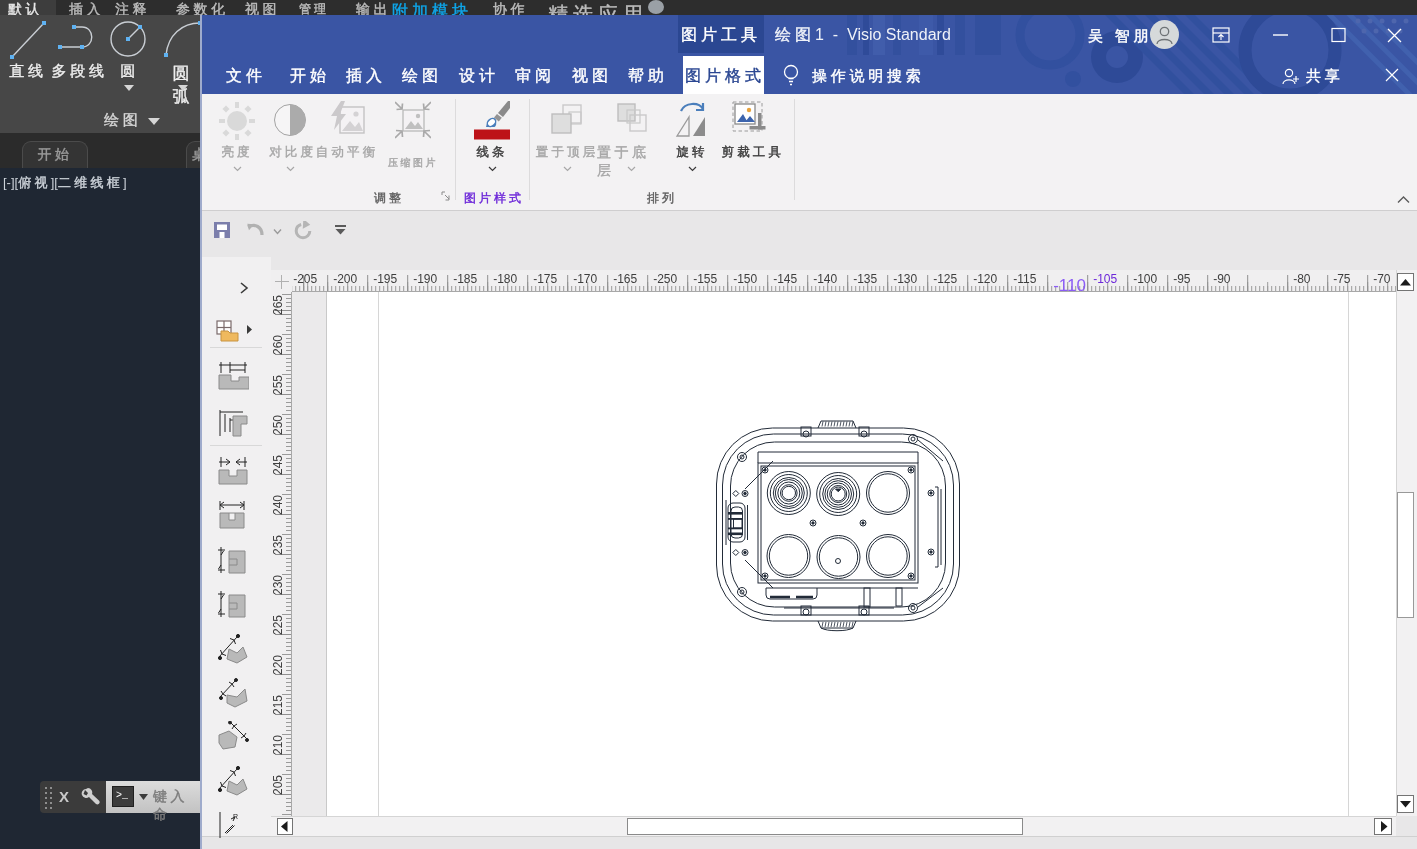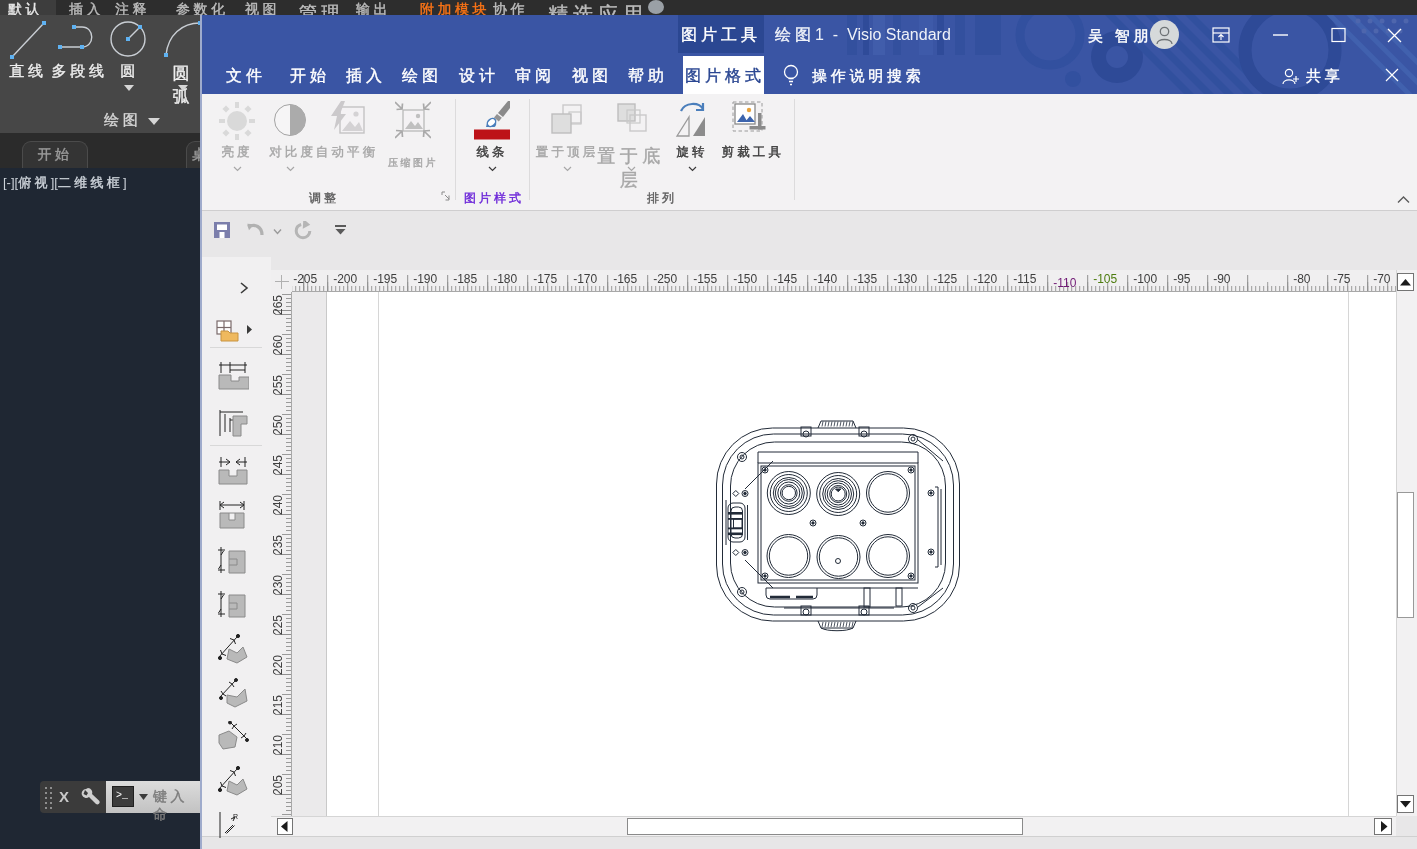--- a/index.html
+++ b/index.html
@@ -8,23 +8,23 @@
 svg{display:block}
 </style></head><body>
 
 <div class="a" style="left:0;top:0;width:1417px;height:15px;background:#2d2d2d;overflow:hidden">
 <div class="a" style="left:0;top:0;width:56px;height:15px;background:#3d3d3d"></div>
 <span class="a cj" style="left:8px;top:1px;font-size:14px;color:#e8e8e8">默认</span>
 <span class="a cj" style="left:69px;top:1px;font-size:14px;color:#bdbdbd">插入</span>
 <span class="a cj" style="left:115px;top:1px;font-size:14px;color:#bdbdbd">注释</span>
 <span class="a cj" style="left:176px;top:1px;font-size:14px;color:#bdbdbd">参数化</span>
 <span class="a cj" style="left:245px;top:1px;font-size:14px;color:#bdbdbd">视图</span>
-<span class="a cj" style="left:299px;top:1px;font-size:18px;color:#bdbdbd">管理</span>
+<span class="a cj" style="left:299px;top:1px;font-size:12px;color:#bdbdbd">管理</span>
 <span class="a cj" style="left:356px;top:1px;font-size:14px;color:#bdbdbd">输出</span>
-<span class="a cj" style="left:420px;top:1px;font-size:14px;color:#f97316">附加模块</span>
+<span class="a cj" style="left:392px;top:1px;font-size:16px;color:#0ea5e9">附加模块</span>
 <span class="a cj" style="left:493px;top:1px;font-size:14px;color:#bdbdbd">协作</span>
 <span class="a cj" style="left:548px;top:1px;font-size:20px;color:#bdbdbd">精选应用</span>
 <div class="a" style="left:648px;top:0;width:16px;height:14px;border-radius:50%;background:#9aa0a6"></div>
 </div>
 <div class="a" style="left:0;top:15px;width:202px;height:118px;background:#474747;overflow:hidden">
 <svg class="a" style="left:0;top:0" width="202" height="50" viewBox="0 0 202 50">
 <g stroke="#c9ced4" stroke-width="1.4" fill="none">
 <line x1="12" y1="42" x2="44" y2="8"></line>
 <path d="M60 32 H82 M82 32 C95 32 95 12 82 12 H74"></path>
 <circle cx="128" cy="24" r="17"></circle>
@@ -175,21 +175,21 @@
     </svg>
 <span class="a cj" style="left:1104px;top:52px;font-size:15px;color:#fff">共享</span>
 <svg class="a" style="left:1182px;top:52px" width="16" height="16" viewBox="0 0 16 16">
 <path d="M2 2 l12 12 m0-12 L2 14" stroke="#fff" stroke-width="1.2"></path>
     </svg>
 </div>
 <div class="a" style="left:202px;top:94px;width:1215px;height:117px;background:#f3f2f3;border-bottom:1px solid #cfcecf;overflow:hidden;z-index:6">
 <div class="a" style="left:253px;top:5px;width:1px;height:101px;background:#dcdbdc"></div>
 <div class="a" style="left:327px;top:5px;width:1px;height:101px;background:#dcdbdc"></div>
 <div class="a" style="left:592px;top:5px;width:1px;height:101px;background:#dcdbdc"></div>
-<div class="a cj" style="left:42px;top:96px;width:160px;text-align:center;font-size:12px;color:#5f5f5f">调整</div>
+<div class="a cj" style="left:42px;top:96px;width:160px;text-align:right;font-size:12px;color:#5f5f5f">调整</div>
 <div class="a cj" style="left:253px;top:96px;width:78px;text-align:center;font-size:12px;color:#6d28d9">图片样式</div>
 <div class="a cj" style="left:327px;top:96px;width:266px;text-align:center;font-size:12px;color:#5f5f5f">排列</div>
 <svg class="a" style="left:239px;top:97px" width="10" height="10" viewBox="0 0 10 10">
       <path d="M1 1 v3 M1 1 h3 M4 4 l4 4 m0-3.5 V9 h-3.5" stroke="#8a8a8a" fill="none"></path>
     </svg>
 <svg class="a" style="left:1195px;top:101px" width="13" height="9" viewBox="0 0 13 9">
       <path d="M1 7.5 L6.5 2 L12 7.5" stroke="#5a5a5a" stroke-width="1.4" fill="none"></path>
     </svg>
 <svg class="a" style="left:17px;top:6px" width="36" height="40" viewBox="0 0 36 40">
       <g fill="#d9d9d9">
@@ -253,21 +253,21 @@
     </svg>
 <div class="a cj" style="left:331px;top:50px;width:68px;text-align:center;font-size:12.5px;color:#a7a7a7">置于顶层</div>
 <svg class="a" style="left:361px;top:72px" width="9" height="6" viewBox="0 0 9 6">
       <path d="M1 1 l3.5 3.5 L8 1" stroke="#a7a7a7" stroke-width="1.2" fill="none"></path>
     </svg>
 <svg class="a" style="left:411px;top:6px" width="36" height="40" viewBox="0 0 36 40">
       <rect x="5" y="4" width="17" height="17" fill="#dedede" stroke="#bebebe" stroke-width="1.4"></rect>
       <rect x="14" y="10" width="13" height="13" fill="none" stroke="#c9c9c9" stroke-width="1.2"></rect>
       <rect x="17" y="15" width="16" height="16" fill="none" stroke="#c9c9c9" stroke-width="1.4"></rect>
     </svg>
-<div class="a cj" style="left:395px;top:50px;width:68px;text-align:center;font-size:18px;color:#a7a7a7">置于底层</div>
+<div class="a cj" style="left:395px;top:50px;width:68px;font-size:14px;color:#a7a7a7">置于底层</div>
 <svg class="a" style="left:425px;top:72px" width="9" height="6" viewBox="0 0 9 6">
       <path d="M1 1 l3.5 3.5 L8 1" stroke="#a7a7a7" stroke-width="1.2" fill="none"></path>
     </svg>
 <svg class="a" style="left:472px;top:6px" width="36" height="40" viewBox="0 0 36 40">
       <path d="M7 11 C11 2 25 2 29 9" fill="none" stroke="#4a7ebb" stroke-width="2.2"></path>
       <path d="M29 3 v7 h-7" fill="none" stroke="#4a7ebb" stroke-width="2.2"></path>
       <path d="M3 36 L15 17 V36 z" fill="none" stroke="#9a9a9a" stroke-width="1.3"></path>
       <path d="M19 36 L31 17 V36 z" fill="#8c8c8c"></path>
     </svg>
 <div class="a cj" style="left:464px;top:50px;width:52px;text-align:center;font-size:12.5px;color:#3b3b3b">旋转</div>
@@ -436,22 +436,22 @@
 <span class="a" style="left:361.2px;top:2px;font-size:12px;color:#3e3e3e">-250</span>
 <span class="a" style="left:401.2px;top:2px;font-size:12px;color:#3e3e3e">-155</span>
 <span class="a" style="left:441.2px;top:2px;font-size:12px;color:#3e3e3e">-150</span>
 <span class="a" style="left:481.2px;top:2px;font-size:12px;color:#3e3e3e">-145</span>
 <span class="a" style="left:521.2px;top:2px;font-size:12px;color:#3e3e3e">-140</span>
 <span class="a" style="left:561.2px;top:2px;font-size:12px;color:#3e3e3e">-135</span>
 <span class="a" style="left:601.2px;top:2px;font-size:12px;color:#3e3e3e">-130</span>
 <span class="a" style="left:641.2px;top:2px;font-size:12px;color:#3e3e3e">-125</span>
 <span class="a" style="left:681.2px;top:2px;font-size:12px;color:#3e3e3e">-120</span>
 <span class="a" style="left:721.2px;top:2px;font-size:12px;color:#3e3e3e">-115</span>
-<span class="a" style="left:761.2px;top:6px;font-size:12px;color:#701a75">-110</span>
-<span class="a" style="left:801.2px;top:2px;font-size:12px;color:#4d7c0f">-105</span>
+<span class="a" style="left:761.2px;top:6px;font-size:17px;color:#8b5cf6">-110</span>
+<span class="a" style="left:801.2px;top:2px;font-size:12px;color:#6d28d9">-105</span>
 <span class="a" style="left:841.2px;top:2px;font-size:12px;color:#3e3e3e">-100</span>
 <span class="a" style="left:881.2px;top:2px;font-size:12px;color:#3e3e3e">-95</span>
 <span class="a" style="left:921.2px;top:2px;font-size:12px;color:#3e3e3e">-90</span>
 <span class="a" style="left:961.2px;top:20px;font-size:12px;color:#3e3e3e">-85</span>
 <span class="a" style="left:1001.2px;top:2px;font-size:12px;color:#3e3e3e">-80</span>
 <span class="a" style="left:1041.2px;top:2px;font-size:12px;color:#3e3e3e">-75</span>
 <span class="a" style="left:1081.2px;top:2px;font-size:12px;color:#3e3e3e">-70</span>
 </div>
 <div class="a" style="left:270px;top:292px;width:22px;height:524px;background:#f0eff0;border-right:1px solid #a8a8a8;overflow:hidden;z-index:6">
 <div class="a" style="right:0;top:0;height:524px;width:5px;background:repeating-linear-gradient(180deg,#9a9a9a 0 1px,transparent 1px 4px);background-position-y:2px"></div>

